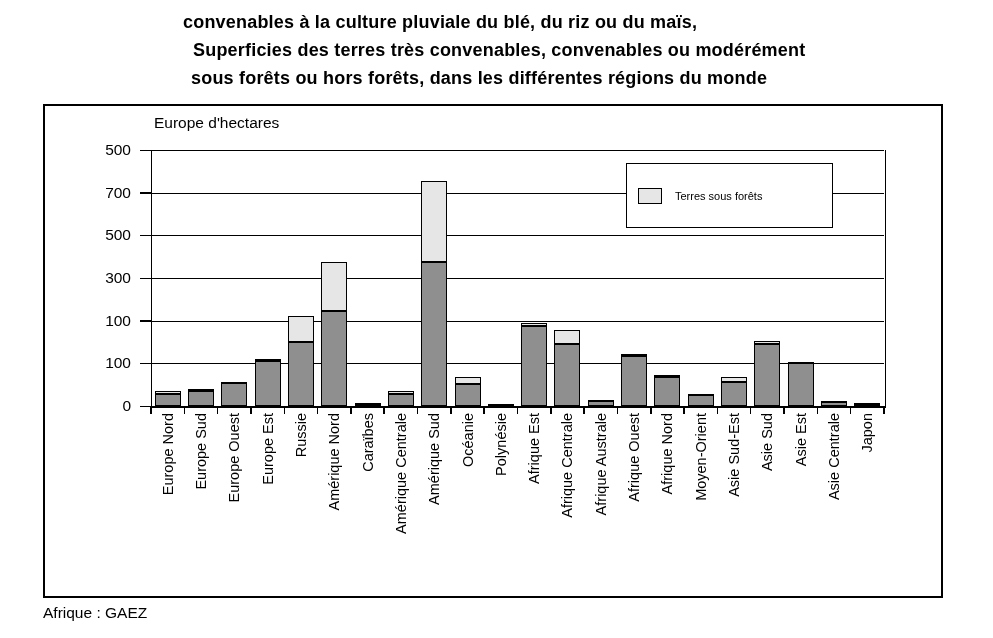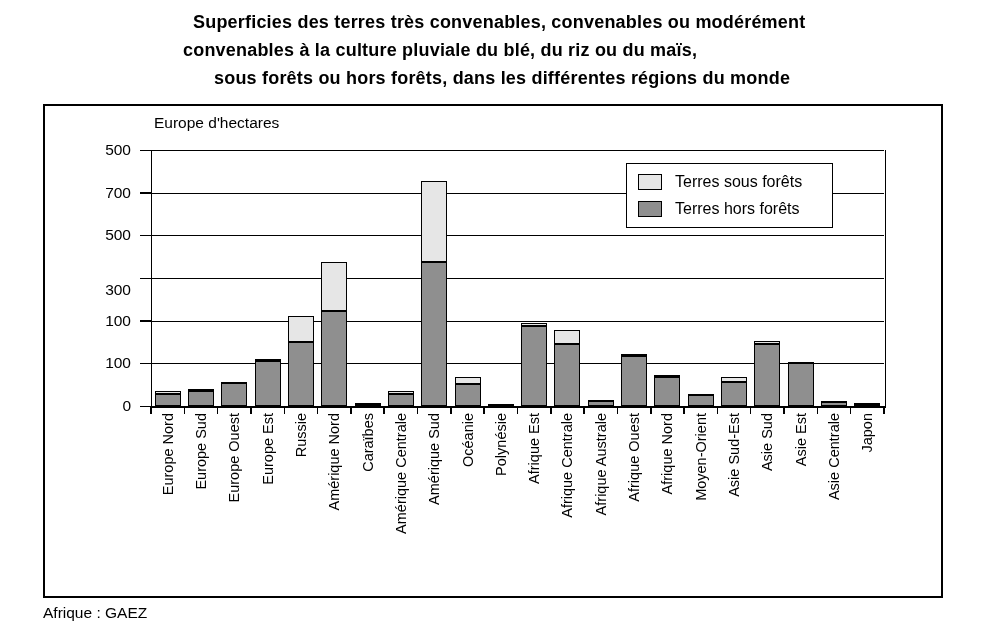--- a/index.html
+++ b/index.html
@@ -3,77 +3,73 @@
 <meta charset="utf-8">
 <style>
   html,body{margin:0;padding:0;background:#fff;}
   #chart-wrap{
     position:relative;width:993px;height:638px;background:#fff;
     font-family:"Liberation Sans",sans-serif;color:#000;overflow:hidden;
   }
   .title-block{position:absolute;left:183px;top:8px;font-weight:bold;font-size:18px;line-height:28px;letter-spacing:.2px;}
   .title-line{white-space:nowrap;}
   .title-line.l1{padding-left:10px;}
-  .title-line.l3{padding-left:8px;margin-left:23px;}
+  .title-line.l3{padding-left:8px;}
   .outer-box{position:absolute;left:43px;top:104px;width:900px;height:494px;border:2px solid #000;box-sizing:border-box;}
   .unit-label{position:absolute;left:154px;top:114px;font-size:15.5px;}
   .plot-area{position:absolute;left:151px;top:150px;width:733px;height:256px;
     border-left:1.5px solid #000;border-right:1.5px solid #000;border-bottom:2px solid #000;box-sizing:content-box;z-index:1;}
   .gridline{position:absolute;height:1px;background:#000;z-index:1;}
   .ytick{position:absolute;width:11px;height:1.5px;background:#000;z-index:1;}
   .ylabel{position:absolute;width:60px;text-align:right;font-size:15.5px;line-height:16px;z-index:2;}
   .xtick{position:absolute;width:1.5px;height:8px;background:#000;z-index:1;}
   .bar-seg{position:absolute;width:26px;border:1.3px solid #000;box-sizing:border-box;z-index:2;}
   .xlabel{position:absolute;width:170px;height:20px;font-size:14.5px;line-height:20px;text-align:right;
     transform:rotate(-90deg);transform-origin:top right;white-space:nowrap;z-index:2;}
   .legend{position:absolute;left:626px;top:163px;width:207px;height:65px;border:1.5px solid #000;
     box-sizing:border-box;background:#fff;display:flex;flex-direction:column;justify-content:space-evenly;
     padding-left:11px;z-index:3;}
   .legend-row{display:flex;align-items:center;gap:13px;}
   .legend-swatch{width:24px;height:16px;border:1.2px solid #000;box-sizing:border-box;flex:0 0 auto;}
-  .legend-label{font-size:16px;white-space:nowrap;}
+  .legend-label{font-size:11px;white-space:nowrap;}
   .source-label{position:absolute;left:43px;top:604px;font-size:15.5px;}
 </style>
 </head>
 <body>
 
 <div id="chart-wrap">
   <div class="title-block">
+    <div class="title-line l2">convenables à la culture pluviale du blé, du riz ou du maïs,</div>
     <div class="title-line l1">Superficies des terres très convenables, convenables ou modérément</div>
-    <div class="title-line l2">convenables à la culture pluviale du blé, du riz ou du maïs,</div>
     <div class="title-line l3">sous forêts ou hors forêts, dans les différentes régions du monde</div>
   </div>
 
   <div class="outer-box"></div>
   <div class="unit-label">Europe d'hectares</div>
   <div class="plot-area"></div>
 
   <div class="legend">
     <div class="legend-row">
       <span class="legend-swatch" id="swatch-0" style="background: rgb(230, 230, 230);"></span>
       <span class="legend-label">Terres sous forêts</span>
-    </div>
-    <div class="legend-row">
-      <span class="legend-swatch" id="swatch-1" style="background: rgb(143, 143, 143);"></span>
-      <span class="legend-label">Terres hors forêts</span>
     </div>
   </div>
 
   <div class="source-label">Afrique : GAEZ</div>
 <div class="ytick" style="left: 140px; top: 405.5px;"></div>
     <div class="ylabel" style="left: 71px; top: 398px;">0</div>
     <div class="gridline" style="left: 151px; top: 363.333px; width: 733px;"></div>
     <div class="ytick" style="left: 140px; top: 362.833px;"></div>
     <div class="ylabel" style="left: 71px; top: 355.333px;">100</div>
     <div class="gridline" style="left: 151px; top: 320.667px; width: 733px;"></div>
     <div class="ytick" style="left: 140px; top: 320.167px;"></div>
     <div class="ylabel" style="left: 71px; top: 312.667px;">100</div>
     <div class="gridline" style="left: 151px; top: 278px; width: 733px;"></div>
     <div class="ytick" style="left: 140px; top: 277.5px;"></div>
-    <div class="ylabel" style="left: 71px; top: 282px;">300</div>
+    <div class="ylabel" style="left: 71px; top: 270px;">300</div>
     <div class="gridline" style="left: 151px; top: 235.333px; width: 733px;"></div>
     <div class="ytick" style="left: 140px; top: 234.833px;"></div>
     <div class="ylabel" style="left: 71px; top: 227.333px;">500</div>
     <div class="gridline" style="left: 151px; top: 192.667px; width: 733px;"></div>
     <div class="ytick" style="left: 140px; top: 192.167px;"></div>
     <div class="ylabel" style="left: 71px; top: 184.667px;">700</div>
     <div class="gridline" style="left: 151px; top: 150px; width: 733px;"></div>
     <div class="ytick" style="left: 140px; top: 149.5px;"></div>
     <div class="ylabel" style="left: 71px; top: 142px;">500</div>
     <div class="xtick" style="left: 150.25px; top: 406px;"></div>

